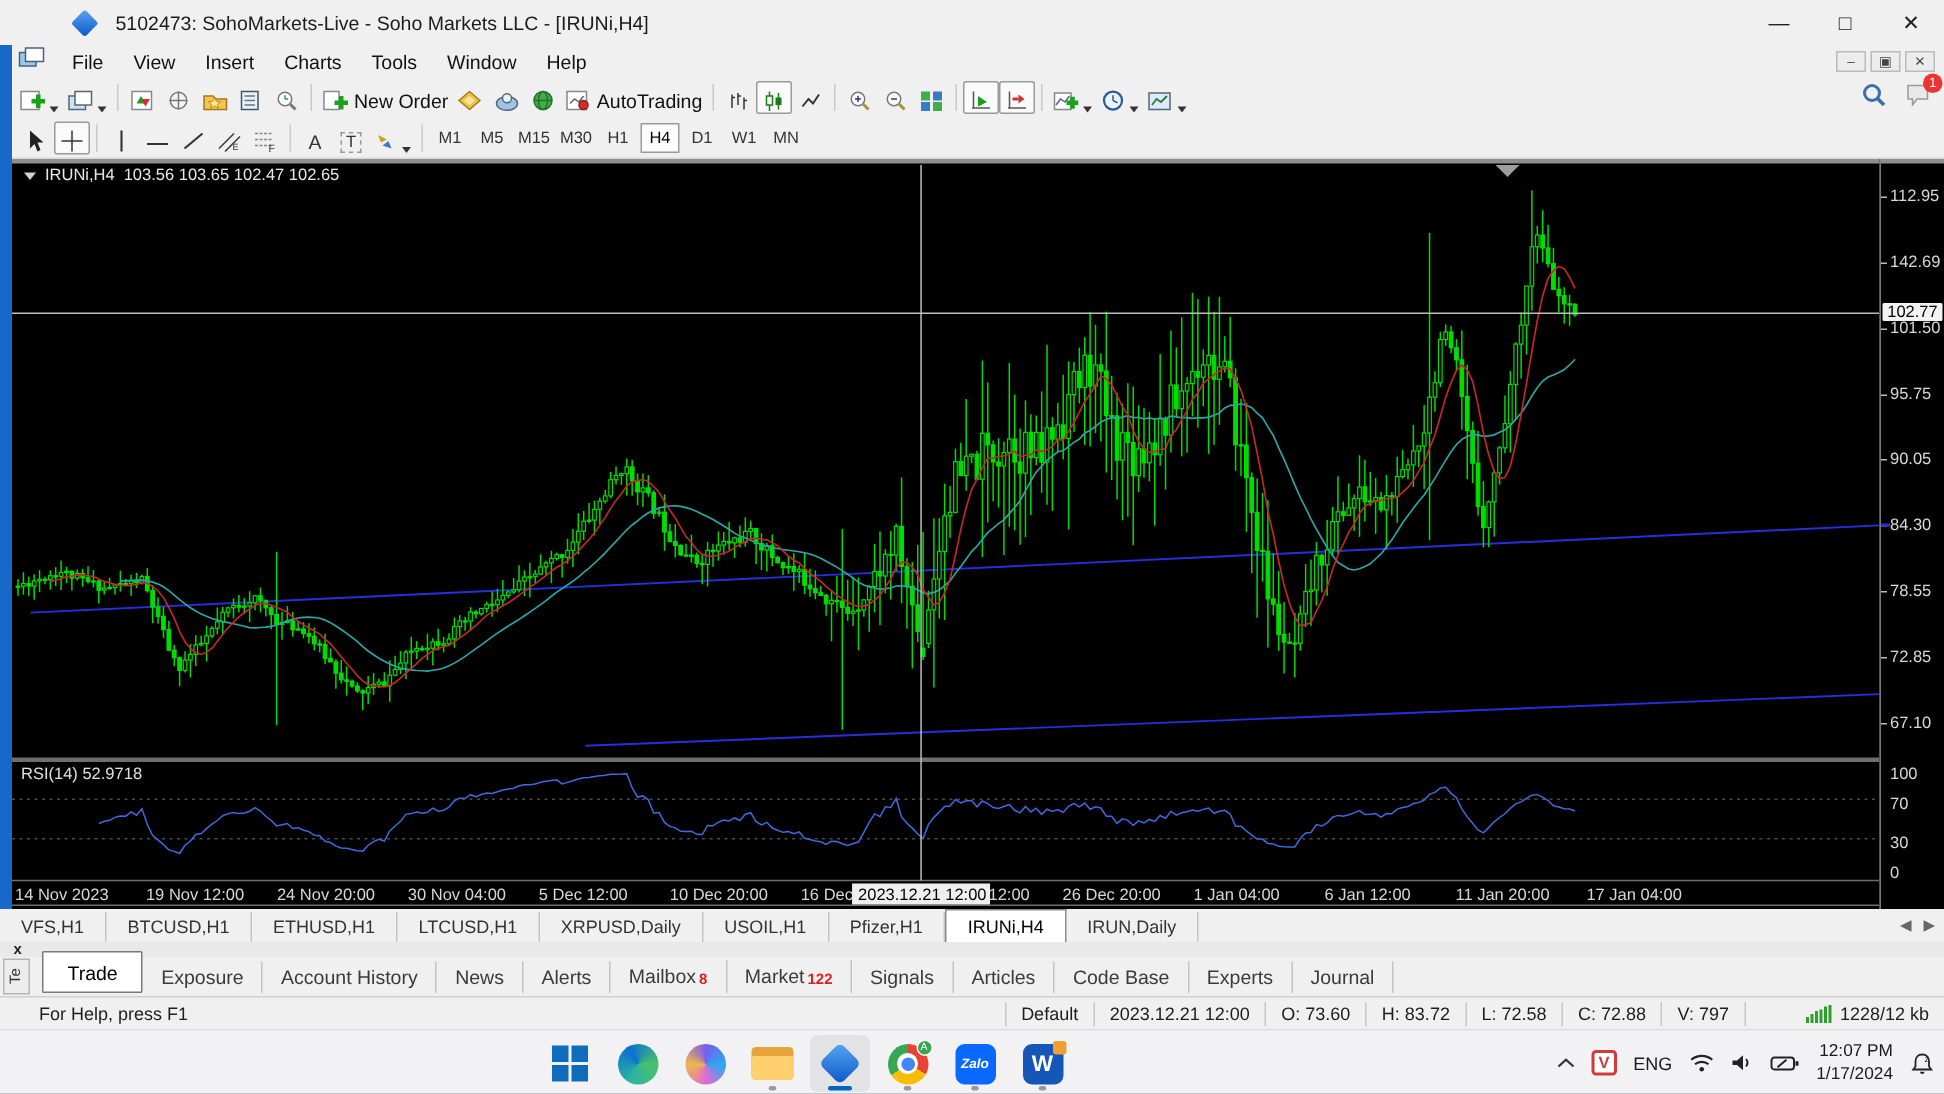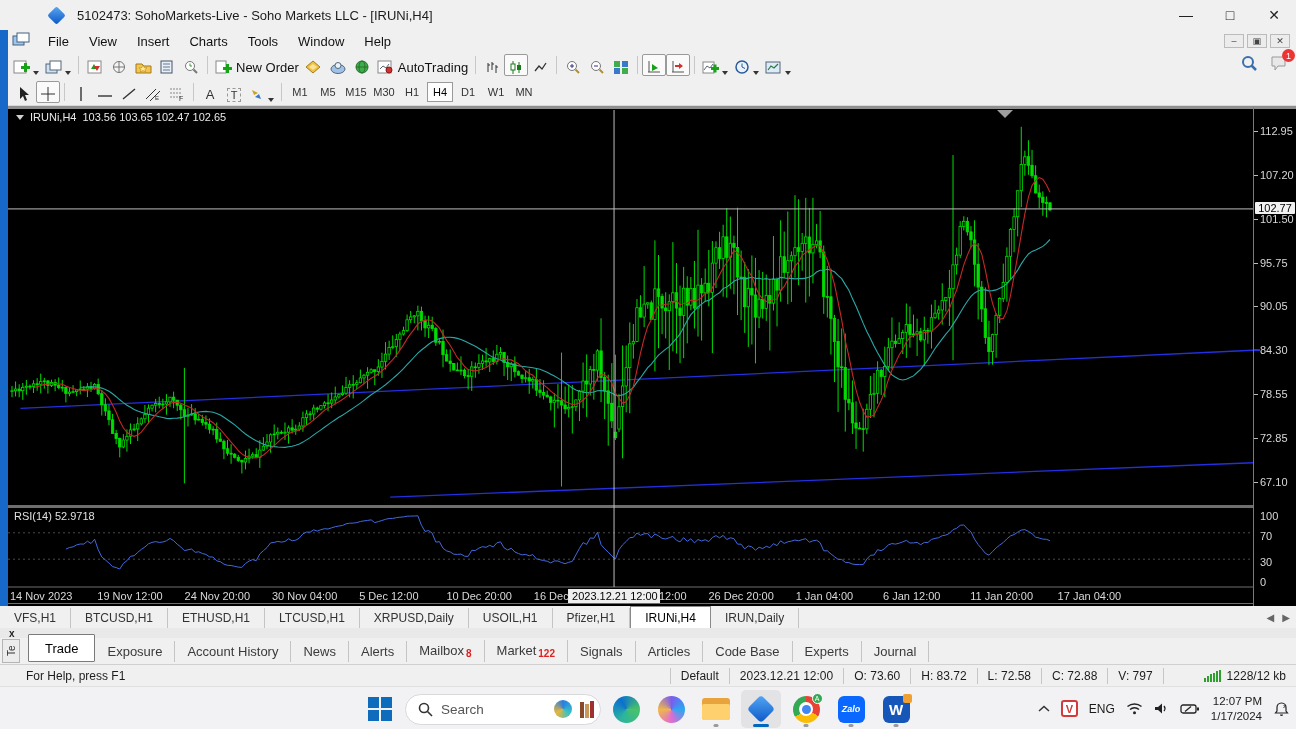--- a/index.html
+++ b/index.html
@@ -1034,21 +1034,21 @@
     <span id="symbol-caret"></span>
     <span>IRUNi,H4</span>
     <span>103.56 103.65 102.47 102.65</span>
   </div>
   <div id="rsi-overlay" class="abs">RSI(14) 52.9718</div>
   <div id="shift-marker" class="abs"></div>
   <div id="price-axis" class="abs">
       <div class="ptick-dash" style="top: 22px;"></div>
       <div class="ptick" style="top: 16px;">112.95</div>
       <div class="ptick-dash" style="top: 66.0048px;"></div>
-      <div class="ptick" style="top: 60.0048px;">107.20</div>
+      <div class="ptick" style="top: 60.0048px;">142.69</div>
       <div class="ptick-dash" style="top: 109.627px;"></div>
       <div class="ptick" style="top: 103.627px;">101.50</div>
       <div class="ptick-dash" style="top: 153.632px;"></div>
       <div class="ptick" style="top: 147.632px;">95.75</div>
       <div class="ptick-dash" style="top: 197.254px;"></div>
       <div class="ptick" style="top: 191.254px;">90.05</div>
       <div class="ptick-dash" style="top: 241.258px;"></div>
       <div class="ptick" style="top: 235.258px;">84.30</div>
       <div class="ptick-dash" style="top: 285.263px;"></div>
       <div class="ptick" style="top: 279.263px;">78.55</div>
@@ -1156,33 +1156,20 @@
   <div id="taskbar" class="abs">
     <div id="task-icons">
       <div class="tile">
           <div id="win-logo">
             <div></div>
             <div></div>
             <div></div>
             <div></div>
           </div>
         </div>
-      <div id="search-pill">
-        <svg width="15" height="15">
-            <circle cx="6" cy="6" r="4.5" fill="none" stroke="#333" stroke-width="1.6"></circle>
-            <line x1="9.5" y1="9.5" x2="14" y2="14" stroke="#333" stroke-width="1.6"></line>
-          </svg>
-        <span id="search-text">Search</span>
-        <span style="width:18px;height:18px;border-radius:50%;background:conic-gradient(#2a7de1,#35c2c9,#e8b63a,#2a7de1);"></span>
-        <span style="display:flex;align-items:flex-end;gap:1px;height:18px;">
-            <i style="width:4px;height:16px;background:#8a4a2a;"></i>
-            <i style="width:4px;height:14px;background:#c89a5a;"></i>
-            <i style="width:4px;height:17px;background:#a03030;"></i>
-          </span>
-      </div>
       <div class="tile">
           <div class="appicon" id="edge-icon"></div>
         </div>
       <div class="tile">
           <div class="appicon" id="copilot-icon"></div>
         </div>
       <div class="tile">
           <div id="folder-icon">
             <div id="folder-back"></div>
             <div id="folder-front"></div>

